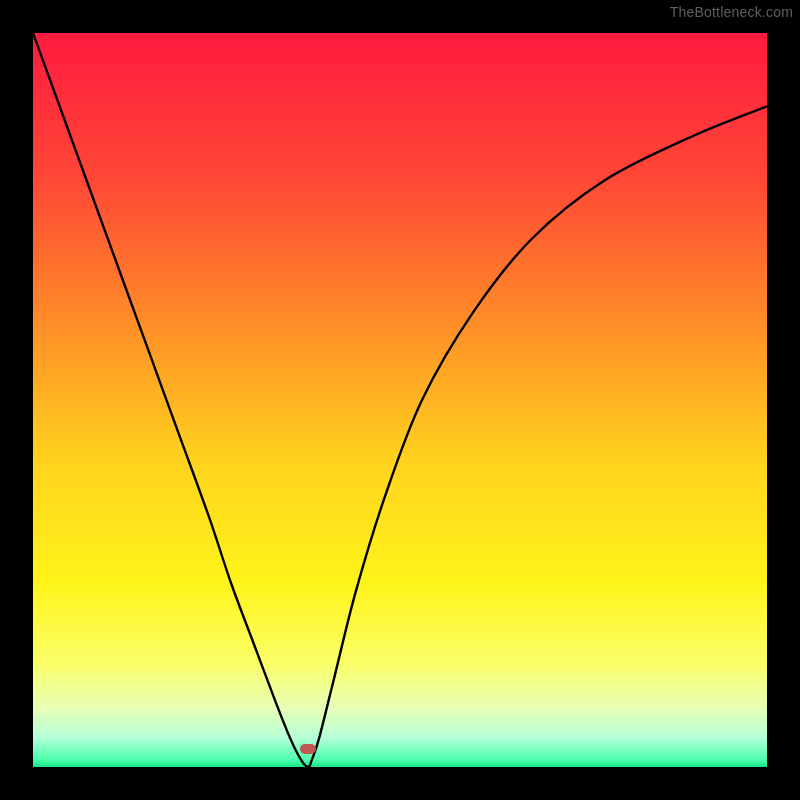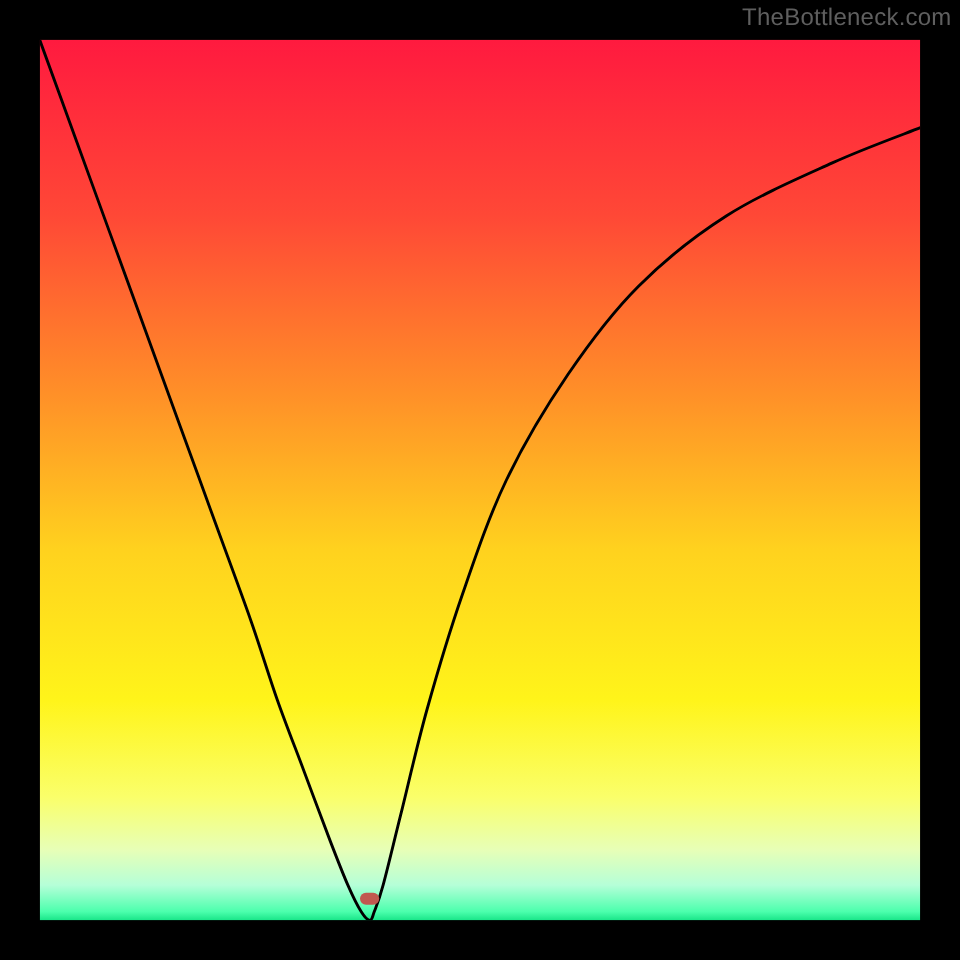--- a/index.html
+++ b/index.html
@@ -38,21 +38,21 @@
     top: 0;
     left: 0;
     width: 100%;
     height: 100%;
   }
   .watermark {
     position: absolute;
     top: 4px;
     right: 7px;
     color: #5f5f5f;
-    font-size: 20px;
+    font-size: 14px;
     font-weight: 500;
     letter-spacing: 0.2px;
   }
   .marker {
     position: absolute;
     width: 16px;
     height: 10px;
     border-radius: 5px;
     transform: translate(-50%, -50%);
   }

